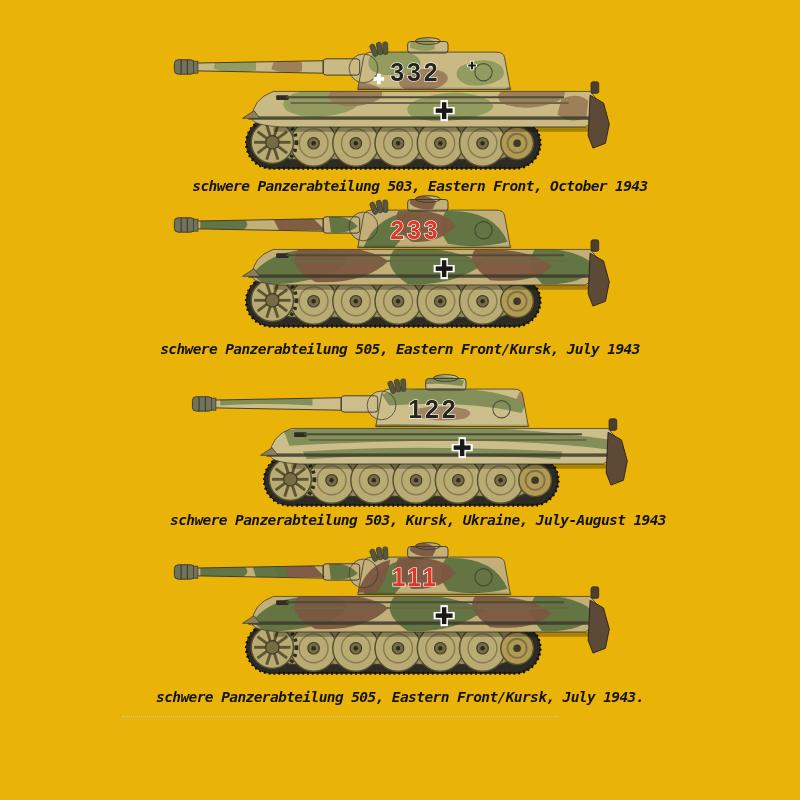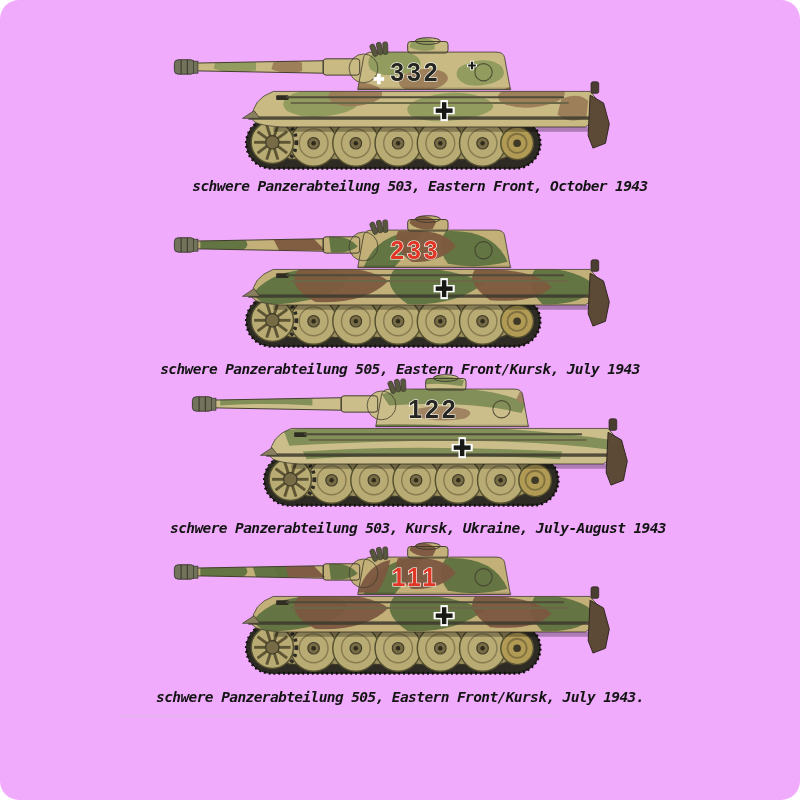--- a/index.html
+++ b/index.html
@@ -1,34 +1,34 @@
 <!DOCTYPE html>
 <html><head>
 <meta charset="utf-8">
 <style>
   html,body{margin:0;padding:0;}
   body{
     width:800px;height:800px;background:#ffffff;position:relative;overflow:hidden;
     font-family:"Liberation Sans",sans-serif;
   }
-  .page{position:absolute;inset:0;background:#f0abfc;border-radius:19px;}
+  .page{position:absolute;inset:0;background:#eab308;}
   .figure{position:absolute;left:0;right:0;}
   .tank-svg{display:block;margin:0 auto;}
   .caption{
     text-align:center;
     font-family:"DejaVu Sans Mono",monospace;
     font-style:italic;
     font-weight:600;
     font-size:14.5px;
     letter-spacing:-0.6px;
     color:#141414;
   }
   .f1{top:30px;}  .f1 .caption{margin-top:4px;margin-left:40px;}
-  .f2{top:208px;} .f2 .caption{margin-top:9px;}
-  .f3{top:367px;padding-left:36px;} .f3 .caption{margin-top:9px;}
+  .f2{top:188px;} .f2 .caption{margin-top:9px;}
+  .f3{top:367px;padding-left:36px;} .f3 .caption{margin-top:1px;}
   .f4{top:535px;} .f4 .caption{margin-top:10px;}
   .dotted-rule{
     position:absolute;top:716px;left:122px;width:436px;height:0;
     border-top:1px dotted #c8c8c8;
   }
   .footer{position:absolute;left:145px;top:739px;}
   .footer-en{
     font-size:8.5px;color:#3a3a3a;letter-spacing:0.3px;line-height:11px;
   }
   .footer-zh{

